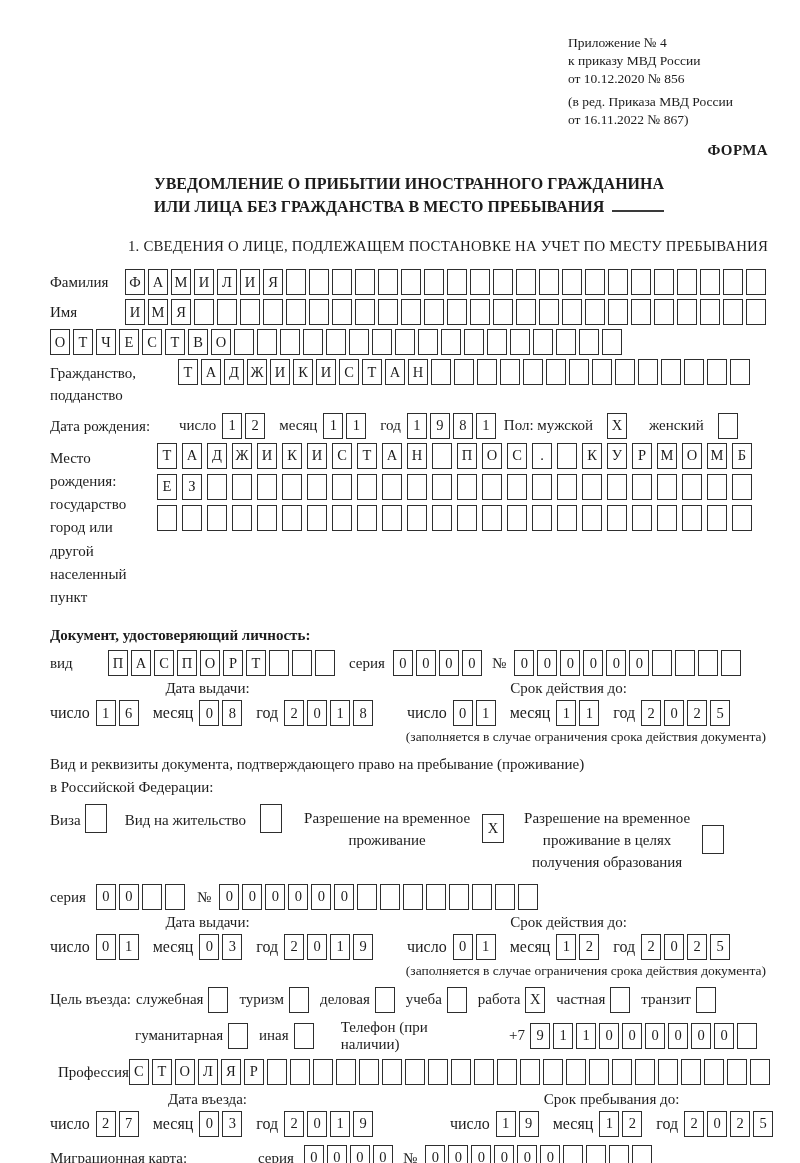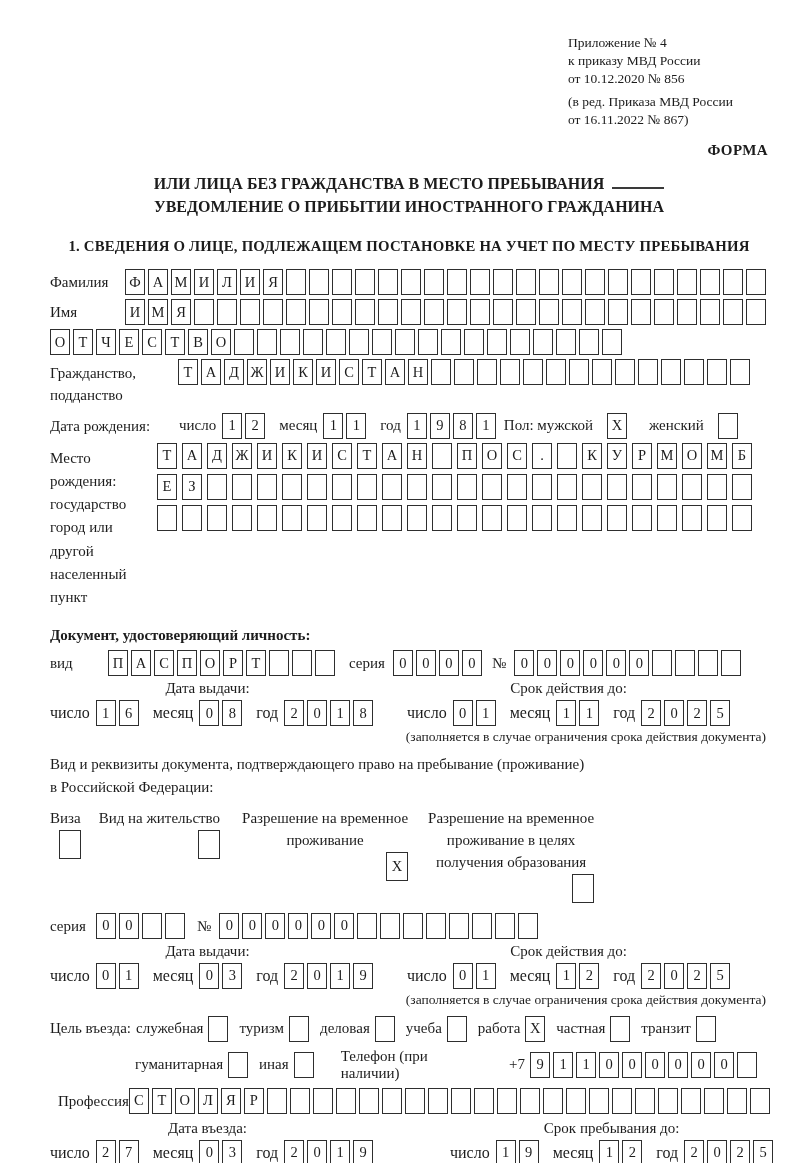--- a/index.html
+++ b/index.html
@@ -11,21 +11,21 @@
   }
   .page { padding:34px 32px 0 50px; }
 
   
   .annex { margin-left:auto; width:200px; font-size:13.5px; line-height:1.34; }
   .annex .gap { margin-top:5px; }
   .forma { text-align:right; font-weight:bold; font-size:15px; margin-top:13px; letter-spacing:.4px; }
 
   .title { text-align:center; font-weight:bold; font-size:16px; line-height:1.4; margin-top:14px; }
   .title .blank { display:inline-block; width:52px; height:13px; border-bottom:2.5px solid #3a3a3a; margin-left:8px; }
-  .section-h { text-align:center; font-weight:bold; font-size:14.8px; margin-top:20px; margin-bottom:14px; letter-spacing:.2px; }
+  .section-h { text-align:right; font-weight:normal; font-size:14.8px; margin-top:20px; margin-bottom:14px; letter-spacing:.2px; }
 
   .frow { display:flex; align-items:flex-start; margin-bottom:4px; font-size:15px; }
   .lbl { font-size:15px; line-height:1.3; padding-top:4px; }
   .lblstack { line-height:1.45; padding-top:4px; }
   .cells { display:flex; gap:3px; }
   .cells.wide { gap:5px; }
   .cell {
     width:20px; height:26px; flex:none; background:#fff;
     border:1.6px solid #2e2e2e;
     display:flex; align-items:center; justify-content:center;
@@ -49,21 +49,21 @@
 
   .daterow { display:flex; margin-bottom:2px; }
   .dcol1 { width:315px; flex:none; }
   .dcol2 { margin-left:42px; }
   .datehead { text-align:center; font-size:15px; margin-bottom:3px; }
   .note { text-align:right; font-size:13.5px; margin:3px 2px 8px 0; }
 
   .introline { font-size:15px; line-height:1.5; }
 
   .optrow { display:flex; align-items:flex-start; margin:6px 0 10px; font-size:15px; }
-  .opt { display:flex; align-items:flex-end;flex-direction:column; }
+  .opt { display:flex; align-items:center; }
   .optlabel { text-align:center; line-height:1.45; padding-top:4px; }
   .opt .cells { margin-left:7px; }
   .purp { display:flex; align-items:center; margin-bottom:6px; font-size:15px; }
   .purp .plbl { margin-right:5px; }
   .purp .cells { margin-right:11px; }
 </style>
 </head>
 <body>
 
 <div class="page">
@@ -72,24 +72,24 @@
     <div>Приложение № 4</div>
     <div>к приказу МВД России</div>
     <div>от 10.12.2020 № 856</div>
     <div class="gap">(в ред. Приказа МВД России</div>
     <div>от 16.11.2022 № 867)</div>
   </div>
 
   <div class="forma">ФОРМА</div>
 
   <div class="title">
+    <div>УВЕДОМЛЕНИЕ О ПРИБЫТИИ ИНОСТРАННОГО ГРАЖДАНИНА</div>
     <div>
       <span>ИЛИ ЛИЦА БЕЗ ГРАЖДАНСТВА В МЕСТО ПРЕБЫВАНИЯ</span><span class="blank"></span>
     </div>
-    <div>УВЕДОМЛЕНИЕ О ПРИБЫТИИ ИНОСТРАННОГО ГРАЖДАНИНА</div>
   </div>
 
   <div class="section-h">1. СВЕДЕНИЯ О ЛИЦЕ, ПОДЛЕЖАЩЕМ ПОСТАНОВКЕ НА УЧЕТ ПО МЕСТУ ПРЕБЫВАНИЯ</div>
 
   <div class="frow">
     <div class="lbl w75">Фамилия</div>
     <div class="cells">
         <span class="cell">Ф</span>
         <span class="cell">А</span>
         <span class="cell">М</span>

